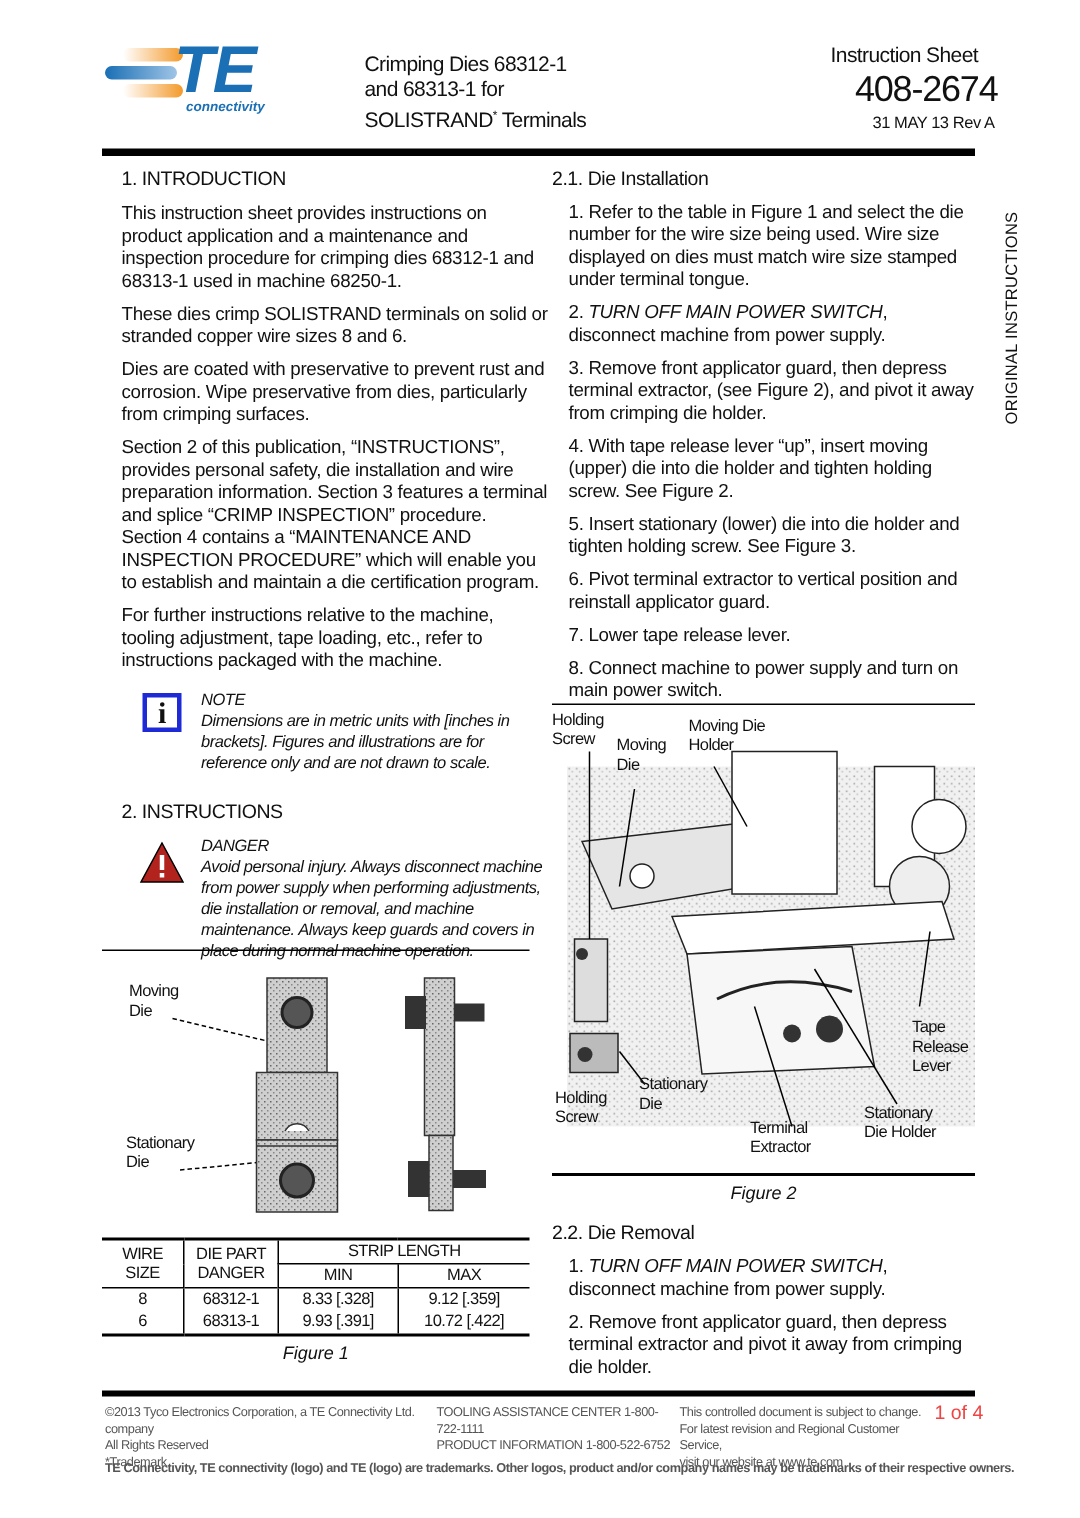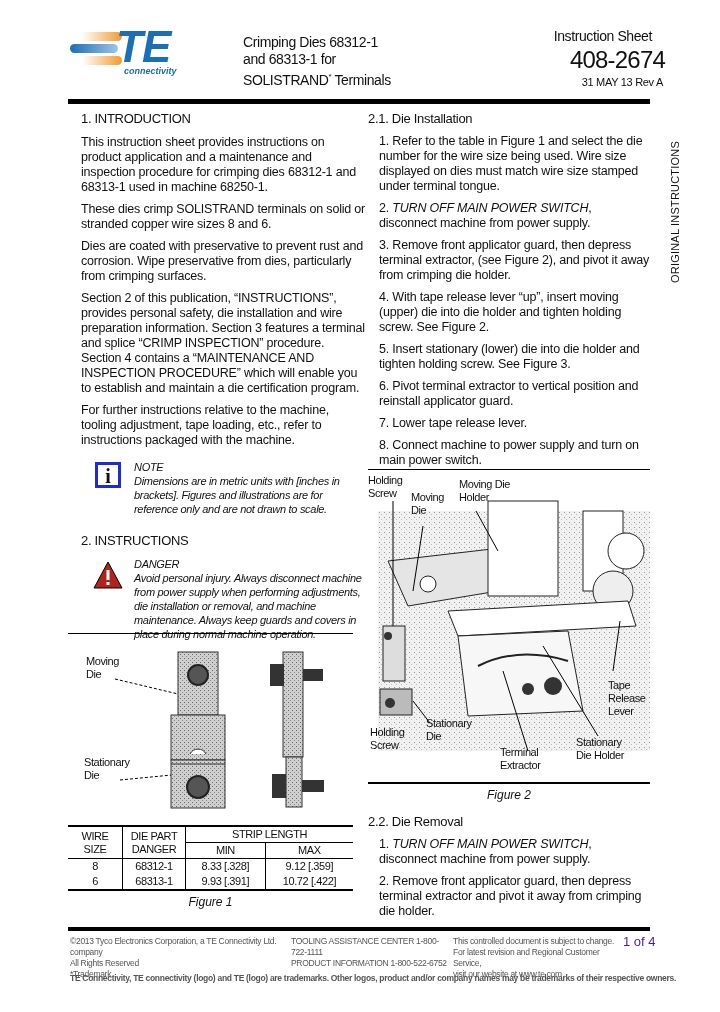--- a/index.html
+++ b/index.html
@@ -46,21 +46,21 @@
   table.strip .bb { border-bottom:2px solid #000; }
   table.strip .bl { border-left:1px solid #000; }
   table.strip .bbt { border-bottom:1px solid #000; }
   .caption { font-style:italic; font-size:12px; text-align:center; }
 
   
   .fig2 { left:368px; top:471px; width:282px; height:350px; }
 
   
   .foot { font-size:8.5px; line-height:11px; color:#555; letter-spacing:-0.3px; }
-  .page { font-size:13px; color:#4c1d95; }
+  .page { font-size:13px; color:#ef4444; }
 </style>
 </head>
 <body>
 
 <div class="abs logo">
   <div class="logo-bar" style="left:14px;top:4px;width:40px;background:linear-gradient(90deg,#fff,#f39a2b);"></div>
   <div class="logo-bar" style="left:2px;top:16px;width:48px;background:linear-gradient(90deg,#1a6fb5,#9fc4e6);"></div>
   <div class="logo-bar" style="left:14px;top:28px;width:40px;background:linear-gradient(90deg,#fff,#f39a2b);"></div>
   <span class="logo-te">TE</span>
   <span class="logo-conn">connectivity</span>

